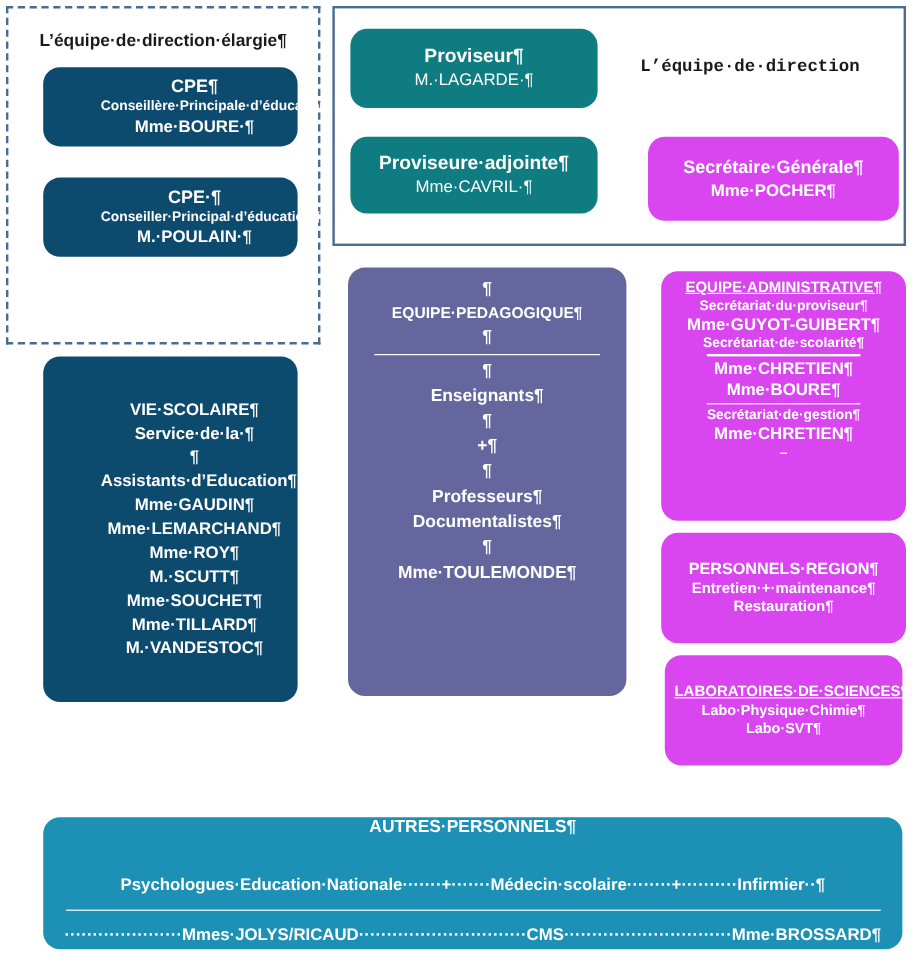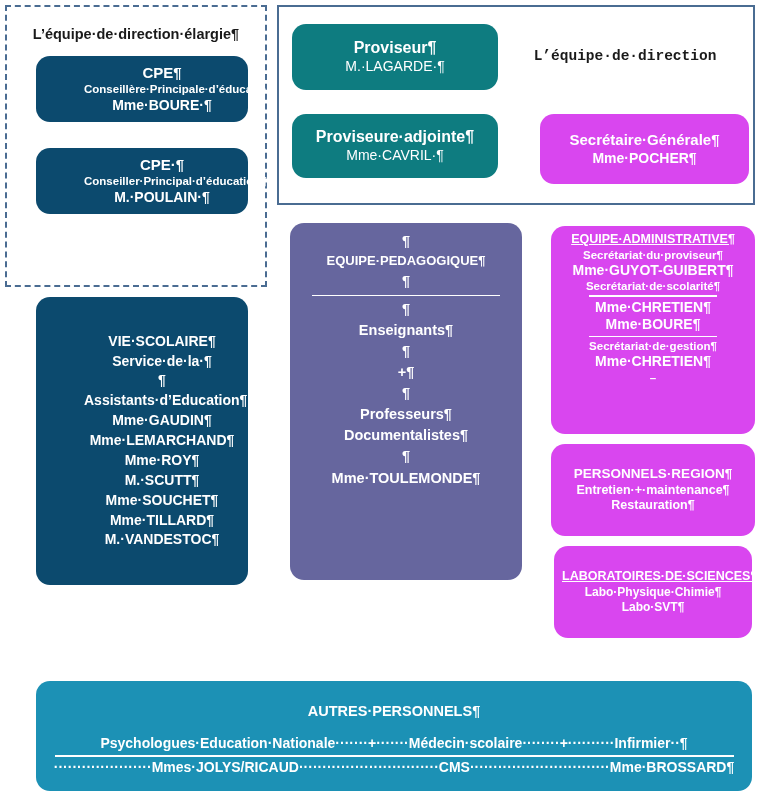--- a/index.html
+++ b/index.html
@@ -123,21 +123,21 @@
   #card-equipe-administrative .sub{ font-size: 11.5px; font-weight: bold; }
   #card-equipe-administrative .nm { font-size: 14px; font-weight: bold; }
   #card-equipe-administrative .hr { width: 68%; margin: 2px auto; }
 
   #card-personnels-region .h  { font-size: 13.5px; font-weight: bold; }
   #card-personnels-region .ln2{ font-size: 12.5px; font-weight: bold; }
 
   #card-laboratoires .h   { font-size: 12.5px; font-weight: bold; }
   #card-laboratoires .ln2 { font-size: 12px; font-weight: bold; }
 
-  #card-autres-personnels { justify-content: flex-start; padding-top: 22px; }
+  #card-autres-personnels { justify-content: space-between; padding-top: 0; }
   #card-autres-personnels .h   { font-size: 14.5px; font-weight: bold; }
   #card-autres-personnels .row { font-size: 14px; font-weight: bold; }
   #card-autres-personnels .spacer { height: 14px; }
   #card-autres-personnels .hr { width: 97%; margin: 3px auto 2px; }
 
   #title-elargie   { left: 10px;  top: 26px; width: 252px; }
   #title-direction { left: 505px; top: 48px; width: 240px; font-family: Liberation Mono, monospace; }
 </style>
 </head>
 <body>

